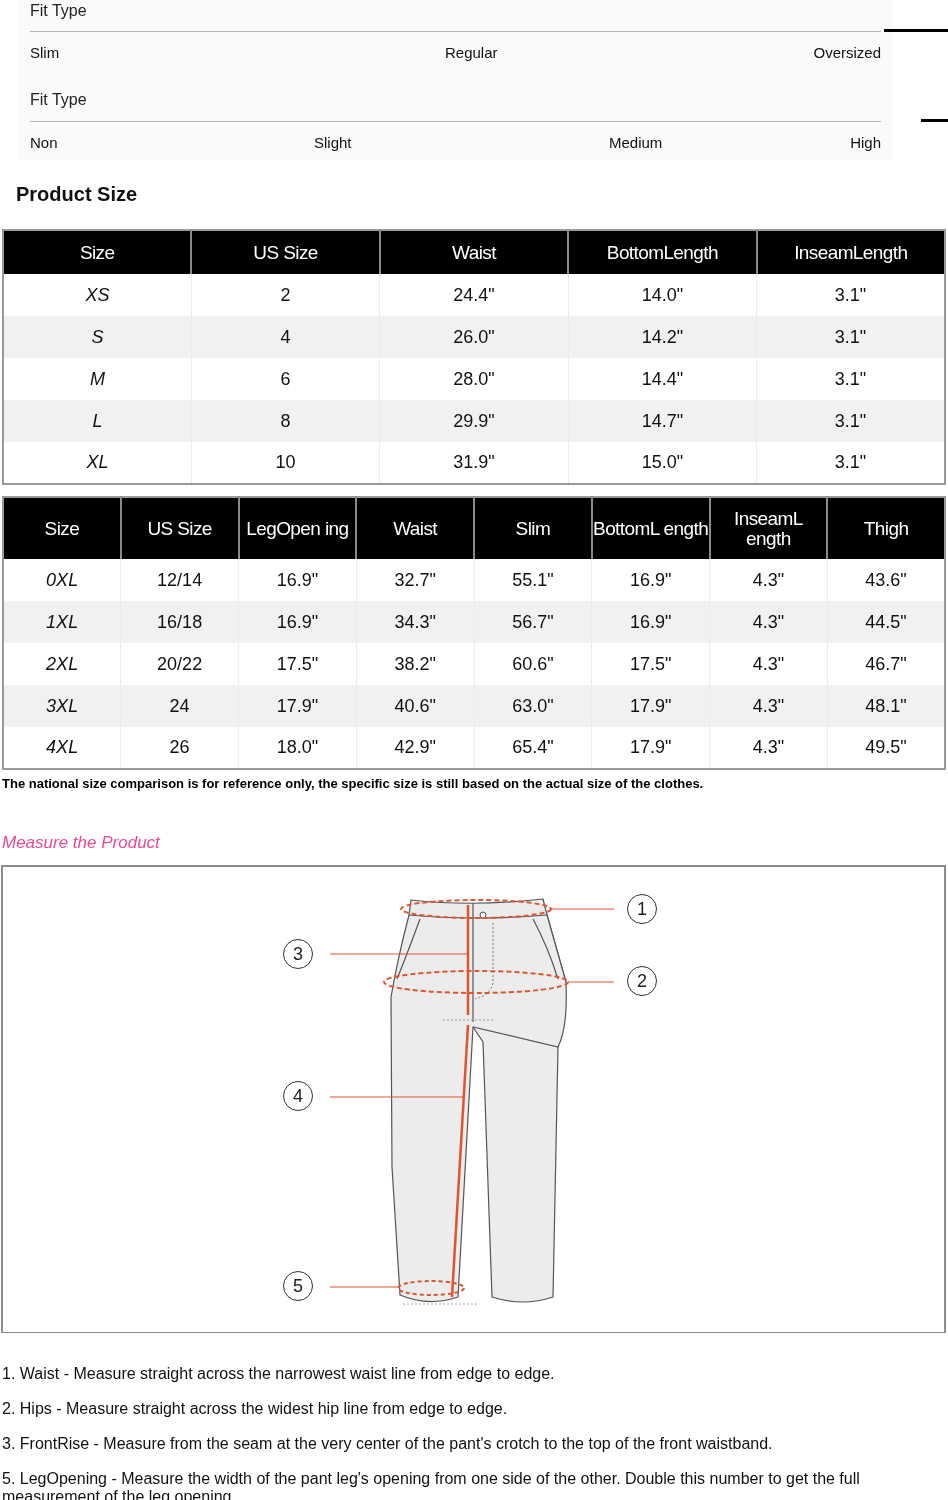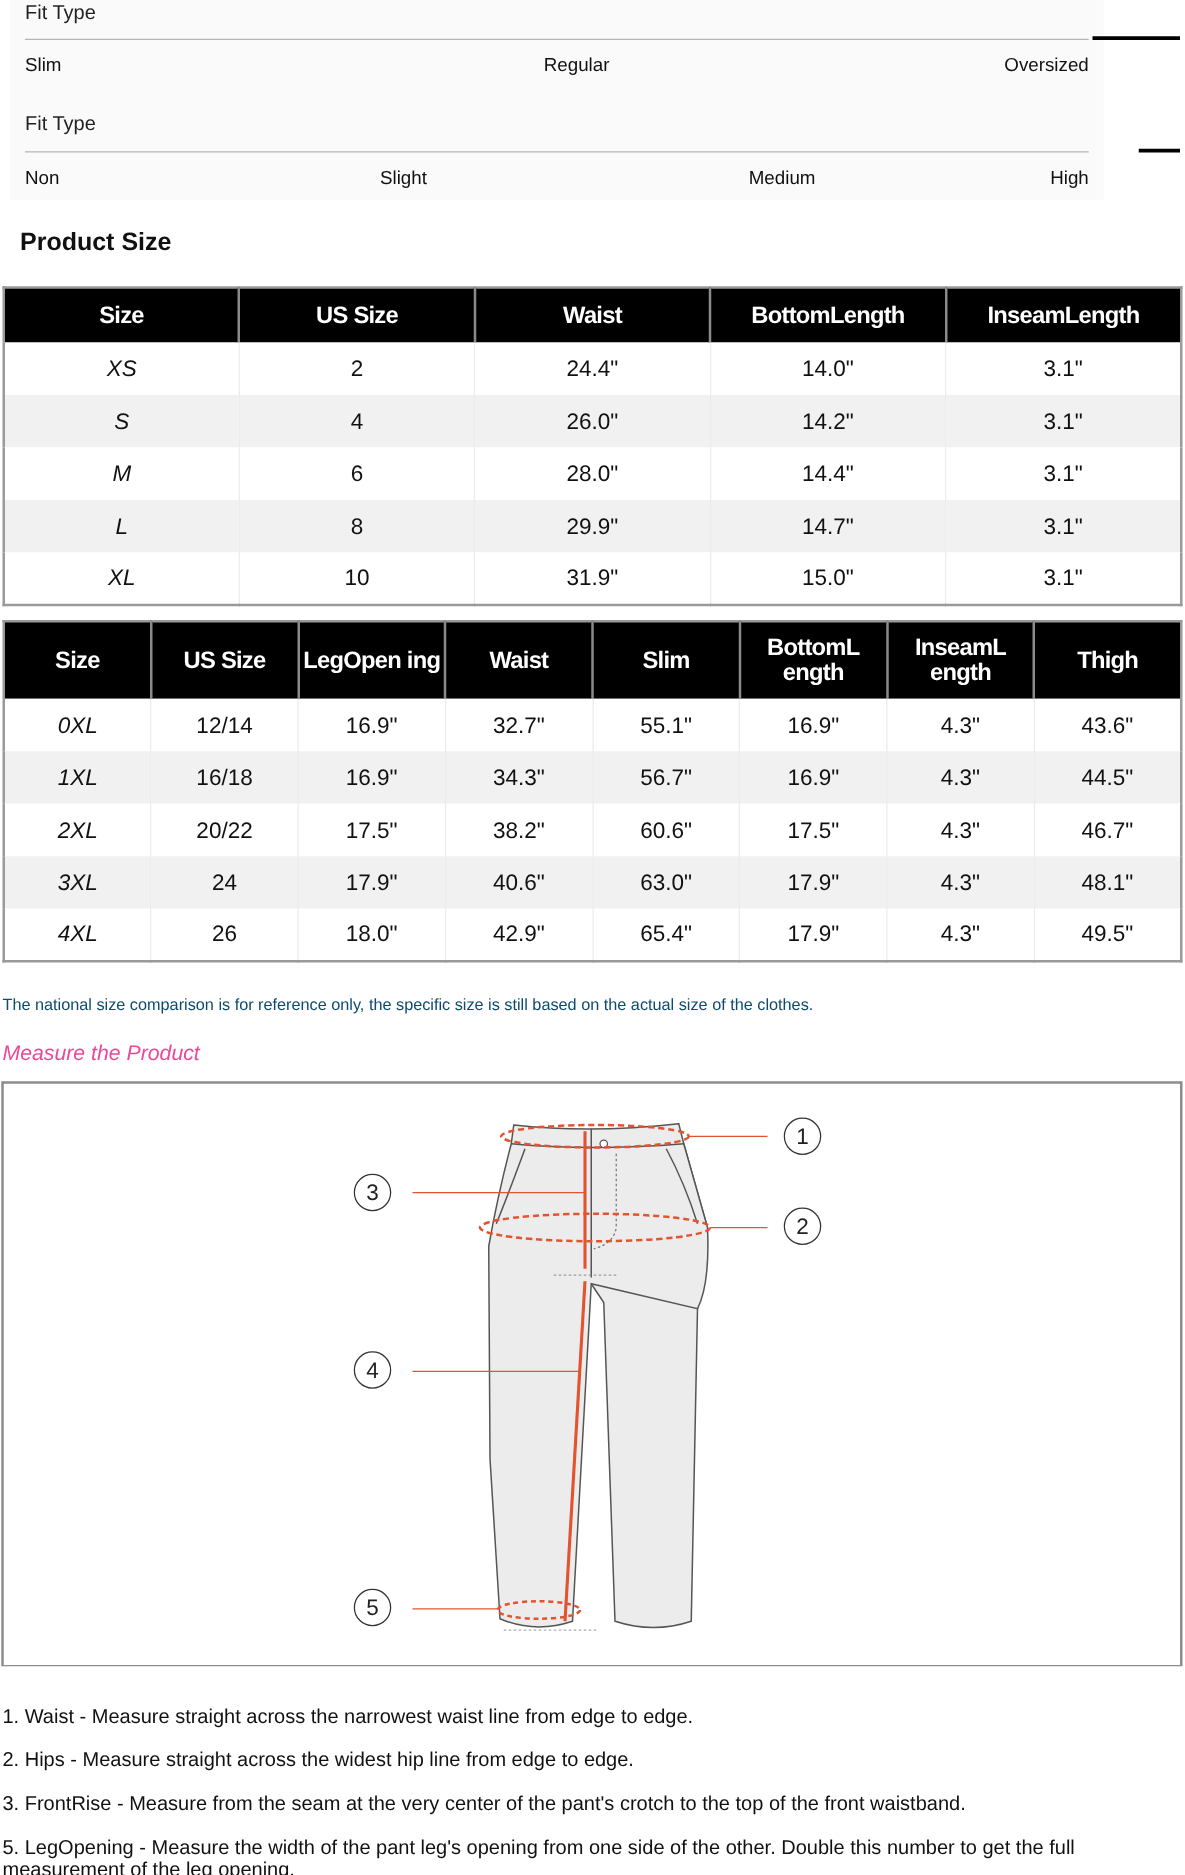--- a/index.html
+++ b/index.html
@@ -1,43 +1,43 @@
 <!DOCTYPE html>
 <html><head>
 <meta charset="utf-8">
 <style>
   * { box-sizing: border-box; margin: 0; padding: 0; }
   html, body { width: 948px; background: #ffffff; }
   body { font-family: "Liberation Sans", sans-serif; color: #111; position: relative; height: 1500px; overflow: hidden; }
 
-  .fit-panel { position: absolute; left: 8px; width: 875px; background: #fafafa; }
+  .fit-panel { position: absolute; left: 18px; width: 875px; background: #fafafa; }
   .fit-panel.p1 { top: 0; height: 80px; }
   .fit-panel.p2 { top: 80px; height: 80px; }
   .fit-title { position: absolute; left: 12px; font-size: 16px; color: #222; }
   .fit-track { position: absolute; left: 12px; right: 12px; height: 1px; background: #b5b5b5; }
   .fit-marker { position: absolute; height: 3px; background: #000; }
   .fit-label { position: absolute; font-size: 15px; color: #111; }
 
   .section-title { position: absolute; left: 16px; top: 183px; font-size: 20px; font-weight: bold; color: #111; }
 
   table.size-table { position: absolute; left: 2px; width: 944px; border-collapse: collapse; border: 2px solid #9a9a9a; table-layout: fixed; }
-  table.size-table th { background: #000; color: #fff; font-weight: bold; font-size: 19px; letter-spacing: -0.6px; border-left: 2px solid #8a8a8a; line-height: 20px; }
+  table.size-table th { background: #000; color: #fff; font-weight: normal; font-size: 19px; letter-spacing: -0.6px; border-left: 2px solid #8a8a8a; line-height: 20px; }
   table.size-table th:first-child { border-left: none; }
   table.size-table td { text-align: center; font-size: 18px; color: #111; border-left: 1px solid #ececec; }
   table.size-table td:first-child { border-left: none; font-style: italic; }
   table.size-table tbody tr:nth-child(even) td { background: #f1f1f1; }
   table.size-table tbody tr:nth-child(odd) td { background: #ffffff; }
   #t1 { top: 229px; }
   #t1 th { height: 44px; }
   #t1 td { height: 42px; }
   #t2 { top: 496px; }
   #t2 th { height: 62px; }
   #t2 td { height: 42px; }
 
-  .note { position: absolute; left: 2px; top: 796px; font-size: 13px; color: #0c4a6e; }
+  .note { position: absolute; left: 2px; top: 776px; font-size: 13px; color: #000000; font-weight: bold; }
   .measure-title { position: absolute; left: 2px; top: 833px; font-size: 17px; font-style: italic; color: #ec4899; }
 
   .diagram-box { position: absolute; left: 1px; top: 865px; width: 945px; height: 468px; border: 2px solid #8c8c8c; border-bottom: 1px solid #8c8c8c; background: #fff; }
   .diagram-box svg { position: absolute; left: 0; top: 0; }
 
   .instructions { position: absolute; left: 2px; top: 1348px; width: 944px; }
   .instr { font-size: 16px; color: #111; line-height: 18px; margin-bottom: 10px; margin-top: 17px; }
 </style>
 </head>
 <body>

